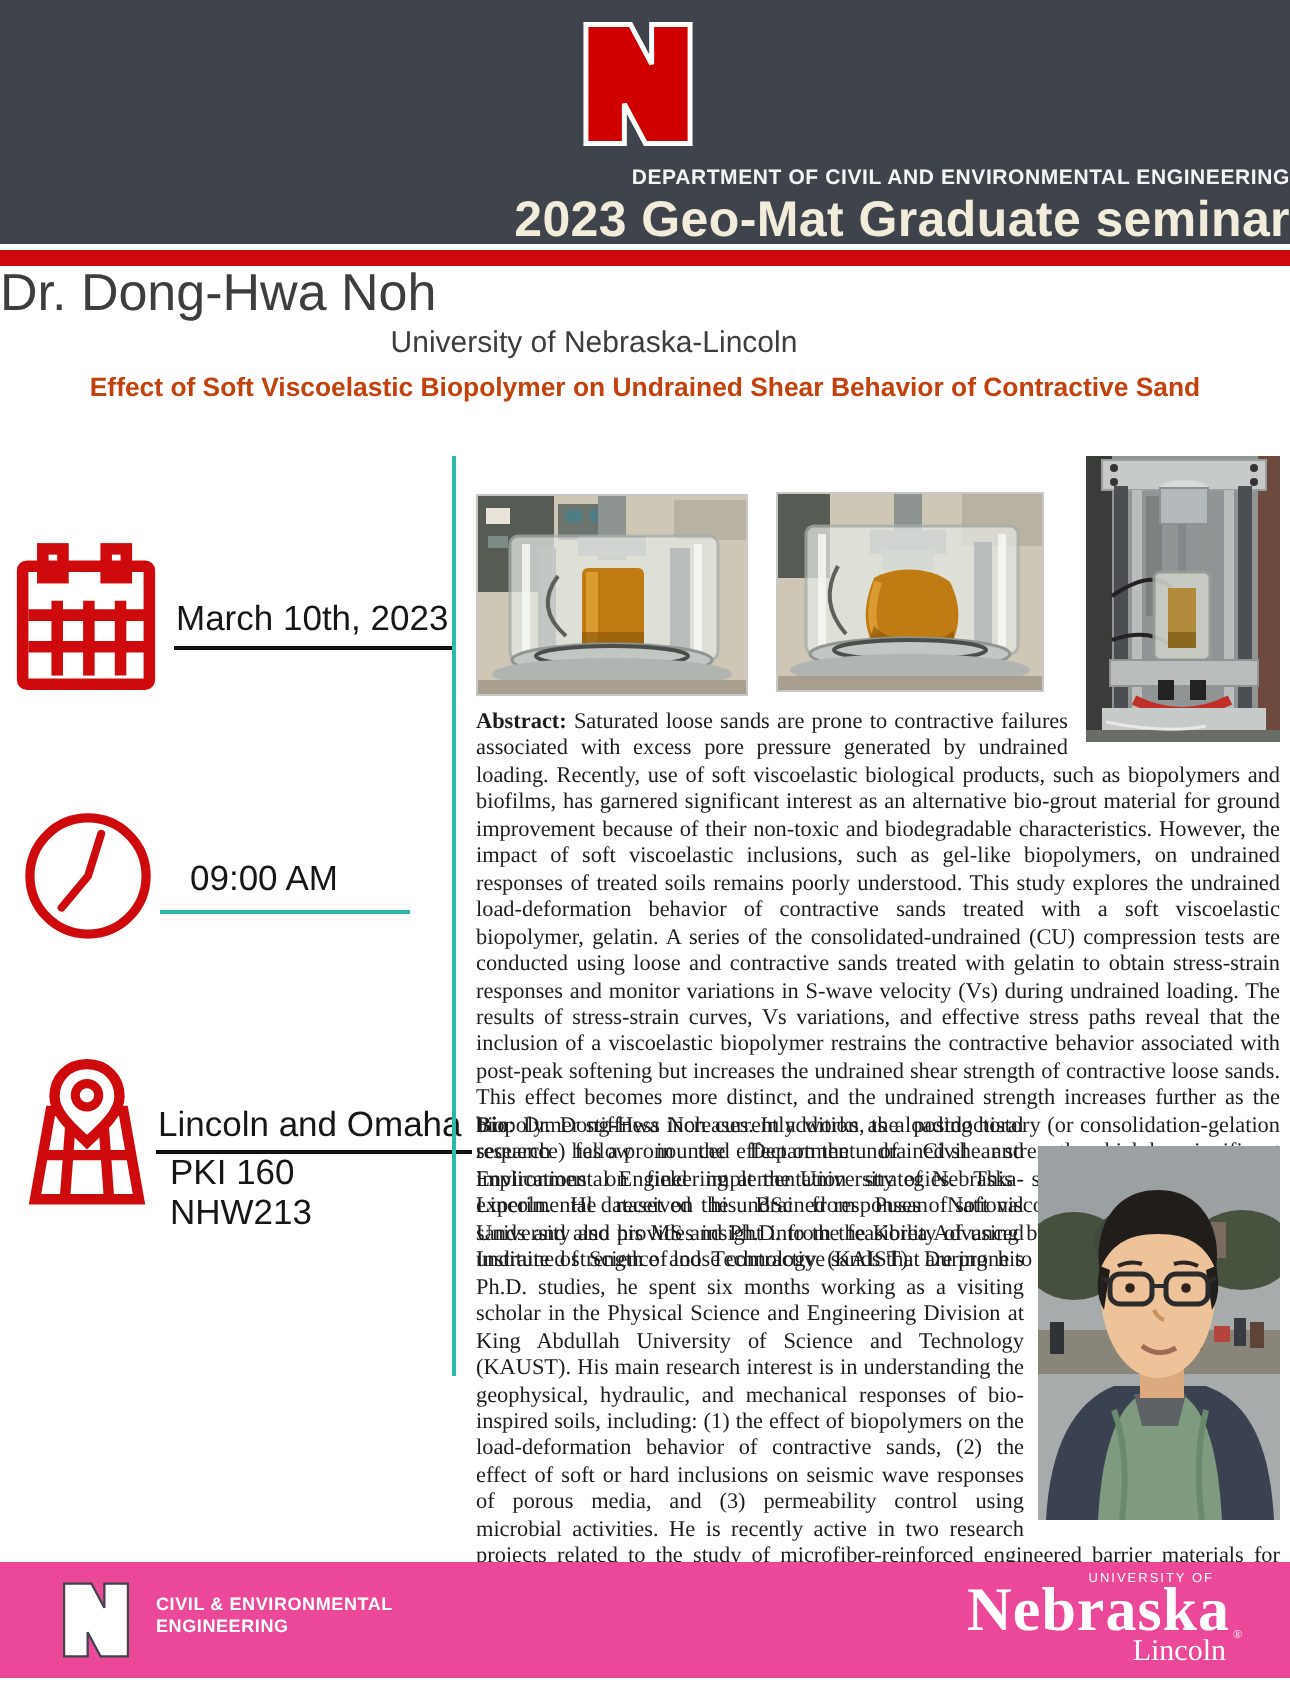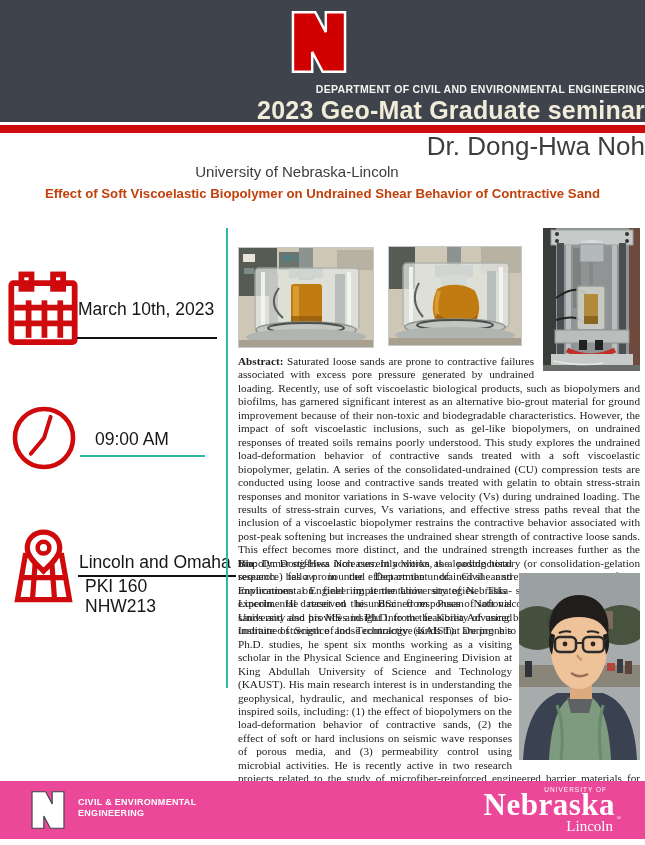--- a/index.html
+++ b/index.html
@@ -10,33 +10,33 @@
   }
   
   .header{position:absolute; left:0; top:0; width:645px; height:122px; background:#3f434b;}
   .header .nlogo{position:absolute; left:288px; top:11px; width:62px; height:62px;}
   .dept{position:absolute; left:0; top:83px; width:645px; text-align:right;
         color:#f4f4f4; font-size:10.5px; letter-spacing:0.3px; font-weight:600;}
   .seminar{position:absolute; left:0; top:96px; width:645px; text-align:right;
         color:#f2ecda; font-size:25px; font-weight:bold; letter-spacing:0.2px;}
   .redbar{position:absolute; left:0; top:125px; width:645px; height:8px; background:#cf0a0c;}
   
-  .speaker-name{position:absolute; left:0; top:131px; width:645px; text-align:right;
+  .speaker-name{position:absolute; left:0; top:131px; width:645px; text-align:left;
         color:#3d3d3d; font-size:26px; font-weight:400;}
   .speaker-aff{position:absolute; left:0; top:163px; width:594px; text-align:center;
         color:#3d3d3d; font-size:15px;}
   .talk-title{position:absolute; left:20px; top:186px; width:605px; text-align:center;
         color:#c2410c; font-size:13.2px; font-weight:bold;}
   
   .icon{position:absolute;}
   .cal-icon{left:7px; top:270px; width:72px; height:78px;}
   .clock-icon{left:11px; top:403px; width:66px; height:70px;}
   .map-icon{left:11px; top:527px; width:65px; height:79px;}
   .side-text{position:absolute; color:#161616; font-size:17.5px;}
-  .date-text{left:77px; top:299px; border-bottom:2px solid #111; padding:0 3px 17px 1px;}
+  .date-text{left:87px; top:299px; border-bottom:2px solid #111; padding:0 3px 3px 1px;}
   .time-text{left:95px; top:429px;}
   .time-underline{position:absolute; left:80px; top:455px; width:125px; height:2px; background:#2eb8a8;}
   .loc-text{left:78px; top:552px; border-bottom:2px solid #111; padding:0 5px 2px 1px;}
   .room1{left:85px; top:576px;}
   .room2{left:85px; top:596px;}
   .vdivider{position:absolute; left:226px; top:228px; width:2px; height:460px; background:#2eb8a8;}
   
   .photo{position:absolute; overflow:hidden;}
   .lab1{left:238px; top:247px; width:134px; height:99px; border:1px solid #c7c7c7;}
   .lab2{left:388px; top:246px; width:132px; height:98px; border:1px solid #c7c7c7;}

